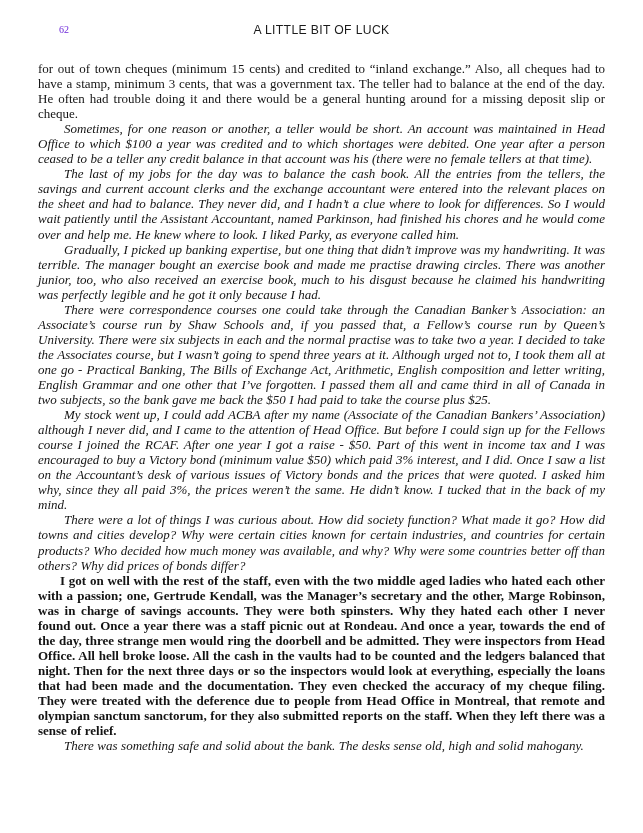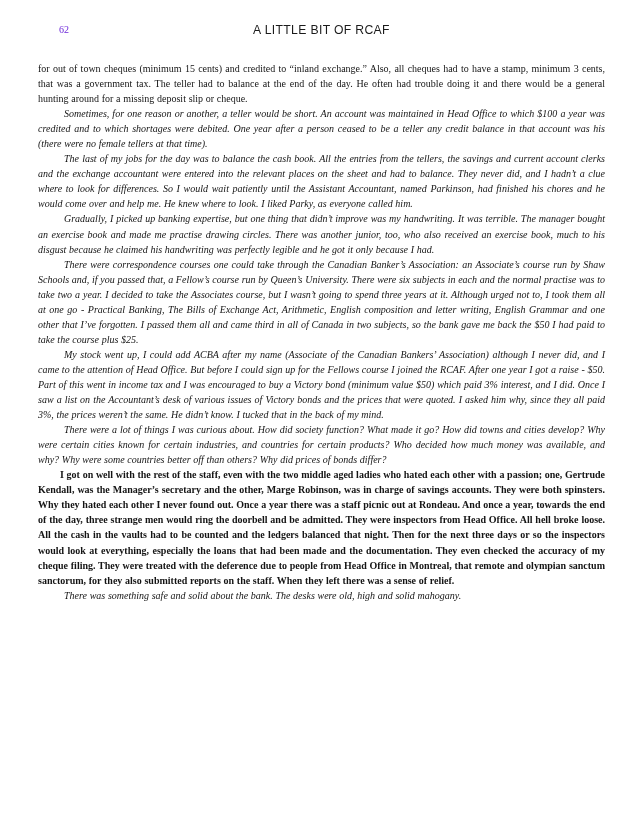--- a/index.html
+++ b/index.html
@@ -50,21 +50,21 @@
     color: #1b1b1b;
   }
   .body-text {
     position: absolute;
     top: 61px;
     left: 38px;
     width: 567px;
   }
   .para {
     margin: 0;
-    font-size: 10px;
+    font-size: 13px;
     line-height: 15.05px;
     text-align: justify;
     text-justify: inter-word;
     -webkit-hyphens: none;
     hyphens: none;
     color: #141414;
     word-spacing: 0.02em;
   }
   .para.indent {
     text-indent: 26px;
@@ -78,28 +78,28 @@
     font-weight: bold;
   }
 </style>
 </head>
 <body>
 
 <div class="page">
 
   <div class="running-head">
     <div class="folio">62</div>
-    <div class="head-title">A LITTLE BIT OF RCAF</div>
+    <div class="head-title">A LITTLE BIT OF LUCK</div>
   </div>
 
   <div class="body-text">
       <p class="para flush">for out of town cheques (minimum 15 cents) and credited to “inland exchange.” Also, all cheques had to have a stamp, minimum 3 cents, that was a government tax. The teller had to balance at the end of the day. He often had trouble doing it and there would be a general hunting around for a missing deposit slip or cheque.</p>
       <p class="para indent">Sometimes, for one reason or another, a teller would be short. An account was maintained in Head Office to which $100 a year was credited and to which shortages were debited. One year after a person ceased to be a teller any credit balance in that account was his (there were no female tellers at that time).</p>
       <p class="para indent">The last of my jobs for the day was to balance the cash book. All the entries from the tellers, the savings and current account clerks and the exchange accountant were entered into the relevant places on the sheet and had to balance. They never did, and I hadn’t a clue where to look for differences. So I would wait patiently until the Assistant Accountant, named Parkinson, had finished his chores and he would come over and help me. He knew where to look. I liked Parky, as everyone called him.</p>
       <p class="para indent">Gradually, I picked up banking expertise, but one thing that didn’t improve was my handwriting. It was terrible. The manager bought an exercise book and made me practise drawing circles. There was another junior, too, who also received an exercise book, much to his disgust because he claimed his handwriting was perfectly legible and he got it only because I had.</p>
       <p class="para indent">There were correspondence courses one could take through the Canadian Banker’s Association: an Associate’s course run by Shaw Schools and, if you passed that, a Fellow’s course run by Queen’s University. There were six subjects in each and the normal practise was to take two a year. I decided to take the Associates course, but I wasn’t going to spend three years at it. Although urged not to, I took them all at one go - Practical Banking, The Bills of Exchange Act, Arithmetic, English composition and letter writing, English Grammar and one other that I’ve forgotten. I passed them all and came third in all of Canada in two subjects, so the bank gave me back the $50 I had paid to take the course plus $25.</p>
       <p class="para indent">My stock went up, I could add ACBA after my name (Associate of the Canadian Bankers’ Association) although I never did, and I came to the attention of Head Office. But before I could sign up for the Fellows course I joined the RCAF. After one year I got a raise - $50. Part of this went in income tax and I was encouraged to buy a Victory bond (minimum value $50) which paid 3% interest, and I did. Once I saw a list on the Accountant’s desk of various issues of Victory bonds and the prices that were quoted. I asked him why, since they all paid 3%, the prices weren’t the same. He didn’t know. I tucked that in the back of my mind.</p>
       <p class="para indent">There were a lot of things I was curious about. How did society function? What made it go? How did towns and cities develop? Why were certain cities known for certain industries, and countries for certain products? Who decided how much money was available, and why? Why were some countries better off than others? Why did prices of bonds differ?</p>
       <p class="para tight-indent">I got on well with the rest of the staff, even with the two middle aged ladies who hated each other with a passion; one, Gertrude Kendall, was the Manager’s secretary and the other, Marge Robinson, was in charge of savings accounts. They were both spinsters. Why they hated each other I never found out. Once a year there was a staff picnic out at Rondeau. And once a year, towards the end of the day, three strange men would ring the doorbell and be admitted. They were inspectors from Head Office. All hell broke loose. All the cash in the vaults had to be counted and the ledgers balanced that night. Then for the next three days or so the inspectors would look at everything, especially the loans that had been made and the documentation. They even checked the accuracy of my cheque filing. They were treated with the deference due to people from Head Office in Montreal, that remote and olympian sanctum sanctorum, for they also submitted reports on the staff. When they left there was a sense of relief.</p>
-      <p class="para indent">There was something safe and solid about the bank. The desks were old, high and solid mahogany.</p>
+      <p class="para indent">There was something safe and solid about the bank. The desks sense old, high and solid mahogany.</p>
     </div>
 
 </div>
 
 </body></html>

